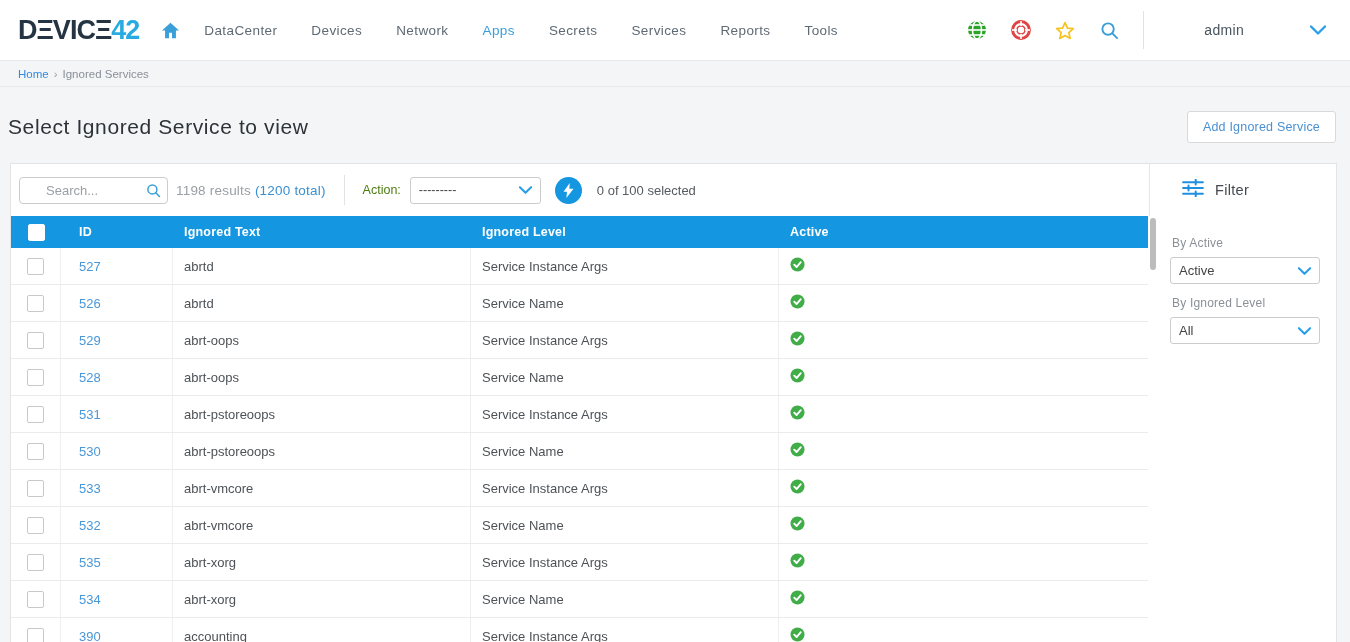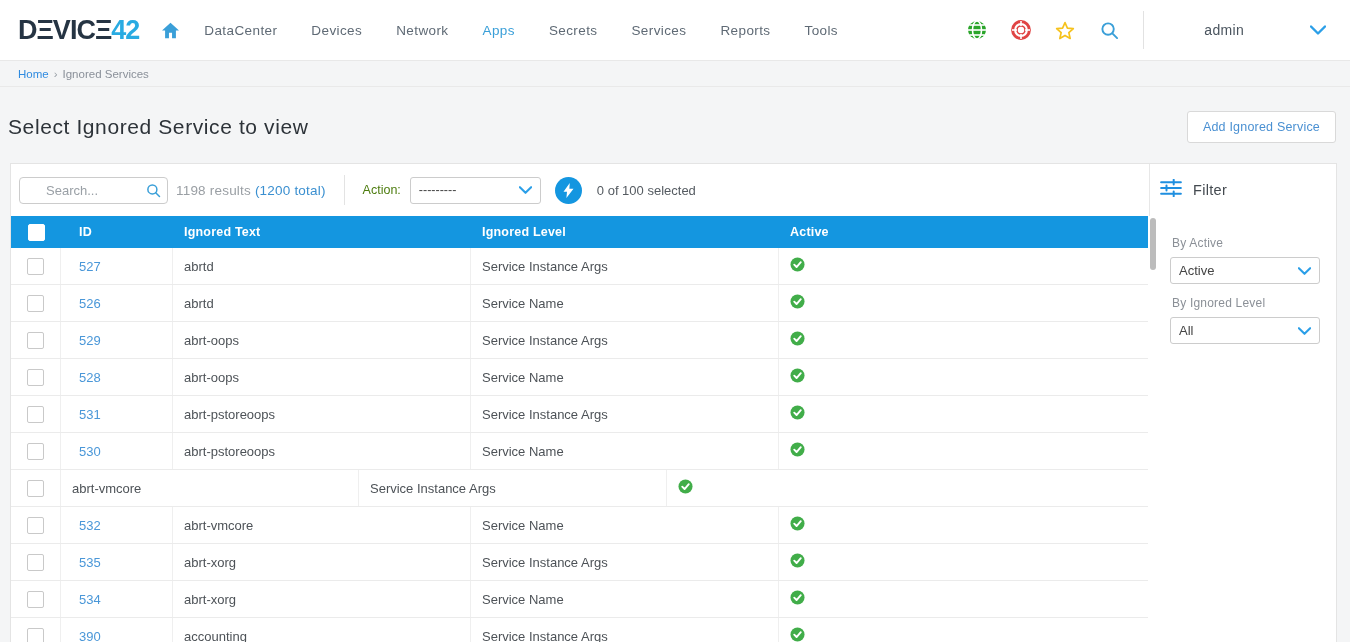--- a/index.html
+++ b/index.html
@@ -53,21 +53,21 @@
   .tb-divider { width:1px; height:30px; background:#e3e3e3; margin:0 18px; }
   .action-label { font-size:12.5px; color:#4d7c0f; margin-right:9px; }
   .fake-select { height:27px; border:1px solid #ccc; border-radius:3px; background:#fff;
     display:flex; align-items:center; justify-content:space-between; padding:0 8px;
     font-size:12.5px; color:#444; cursor:pointer; }
   .action-select { width:131px; margin-right:14px; }
   .bolt-btn { width:27px; height:27px; border-radius:50%; background:#1496e0; border:none;
     display:flex; align-items:center; justify-content:center; cursor:pointer; margin-right:15px; }
   .selected-text { font-size:13px; color:#555b61; }
   .filter-head { width:187px; border-left:1px solid #e7e7e7; display:flex; align-items:center;
-    padding-left:10px; gap:11px; }
+    padding-left:32px; gap:11px; }
   .filter-title { font-size:14.5px; color:#444a50; letter-spacing:.3px; }
 
   
   .card-body { display:flex; flex:1; overflow:hidden; }
   .table-wrap { width:1140px; position:relative; }
   .scroll-col { width:10px; position:relative; }
   .scroll-thumb { position:absolute; top:2px; left:2px; width:6px; height:52px;
     background:#bcbcbc; border-radius:3px; cursor:pointer; }
   .sidebar { flex:1; padding:12px 16px 0 12px; }
 
@@ -355,20 +355,23 @@
                   <polyline points="4.5,8.2 7,10.7 11.5,5.5" fill="none" stroke="#fff" stroke-width="2" stroke-linecap="round" stroke-linejoin="round"></polyline>
                 </svg>
       </span>
     </div>
   </div>
 
   <div class="trow">
     <div class="c c1">
               <span class="cb"></span>
             </div>
+    <div class="c c2">
+              <a class="id-link">533</a>
+            </div>
     <div class="c c3 txt">abrt-vmcore</div>
     <div class="c c4 txt">Service Instance Args</div>
     <div class="c c5">
       <span>
         <svg width="15" height="15" viewBox="0 0 16 16">
                   <circle cx="8" cy="8" r="7.5" fill="#41ad49"></circle>
                   <polyline points="4.5,8.2 7,10.7 11.5,5.5" fill="none" stroke="#fff" stroke-width="2" stroke-linecap="round" stroke-linejoin="round"></polyline>
                 </svg>
       </span>
     </div>

